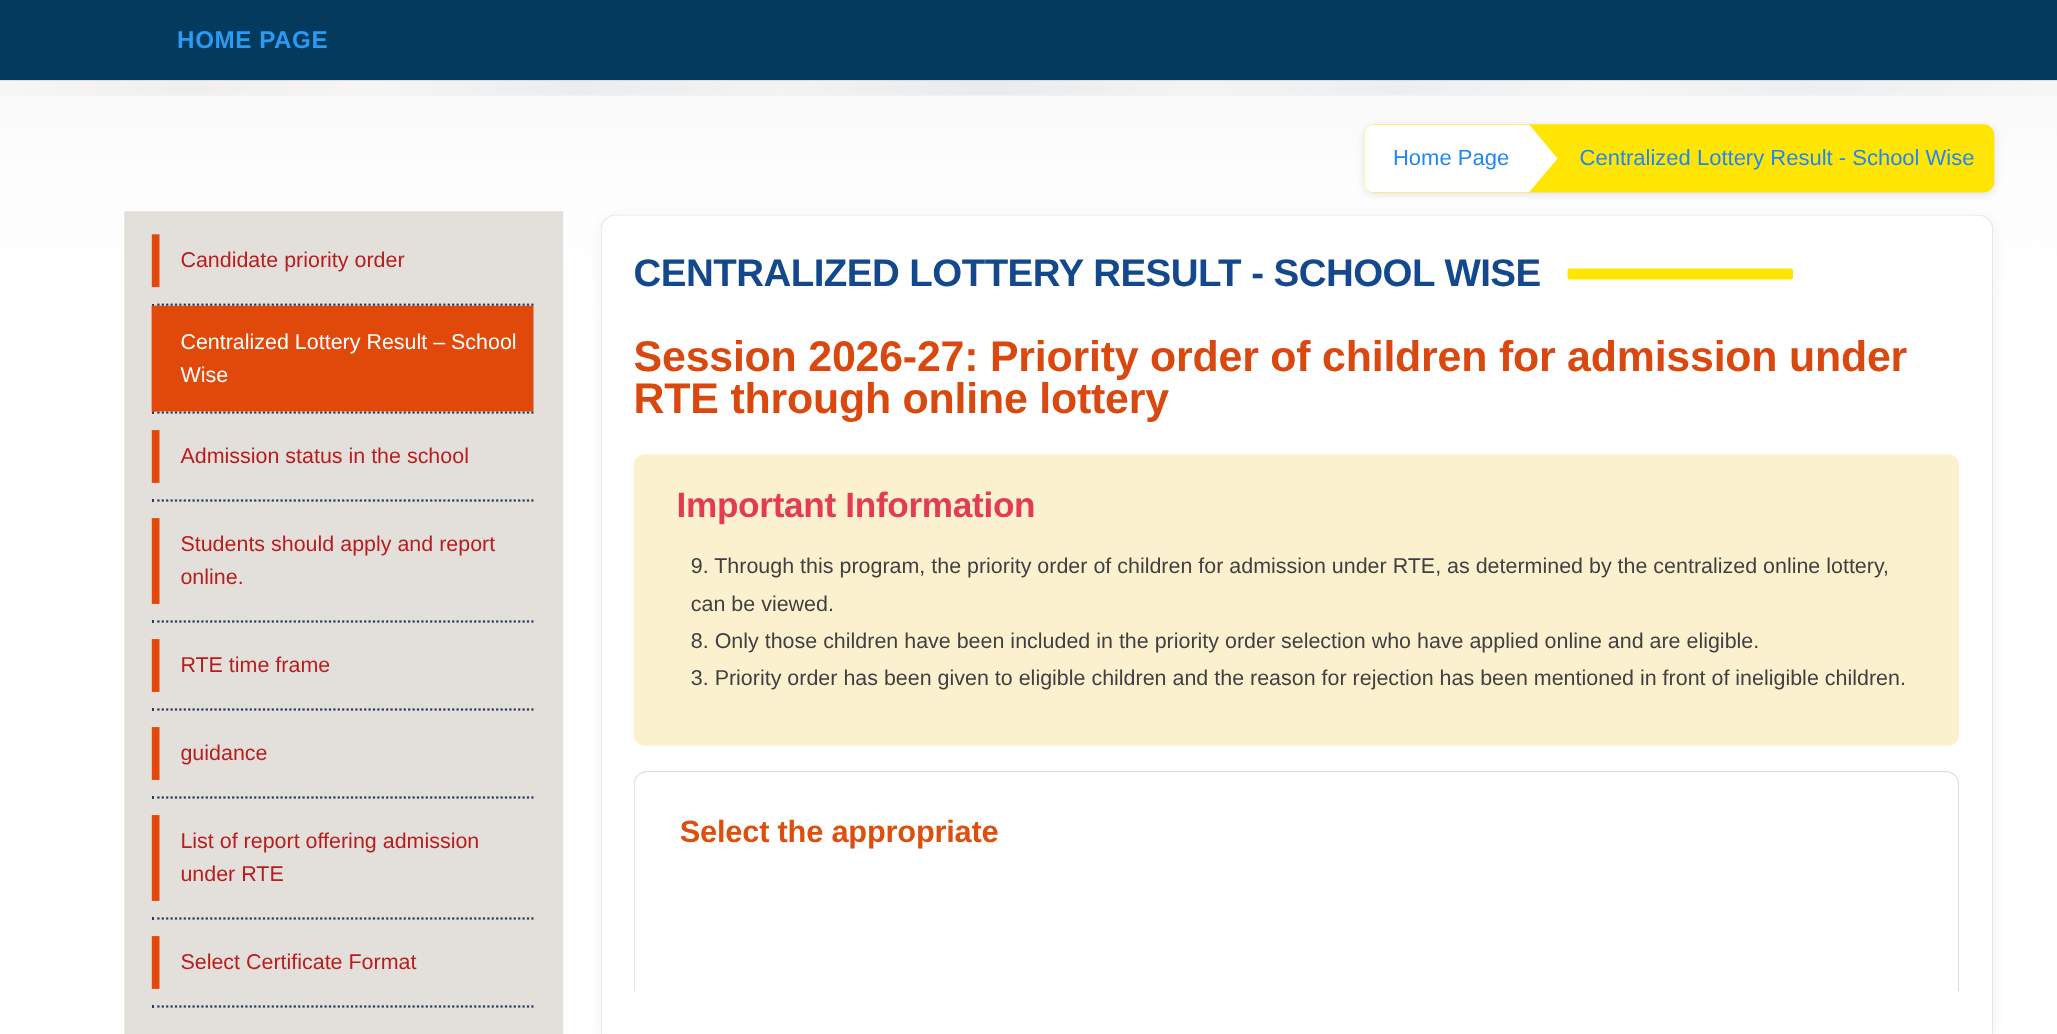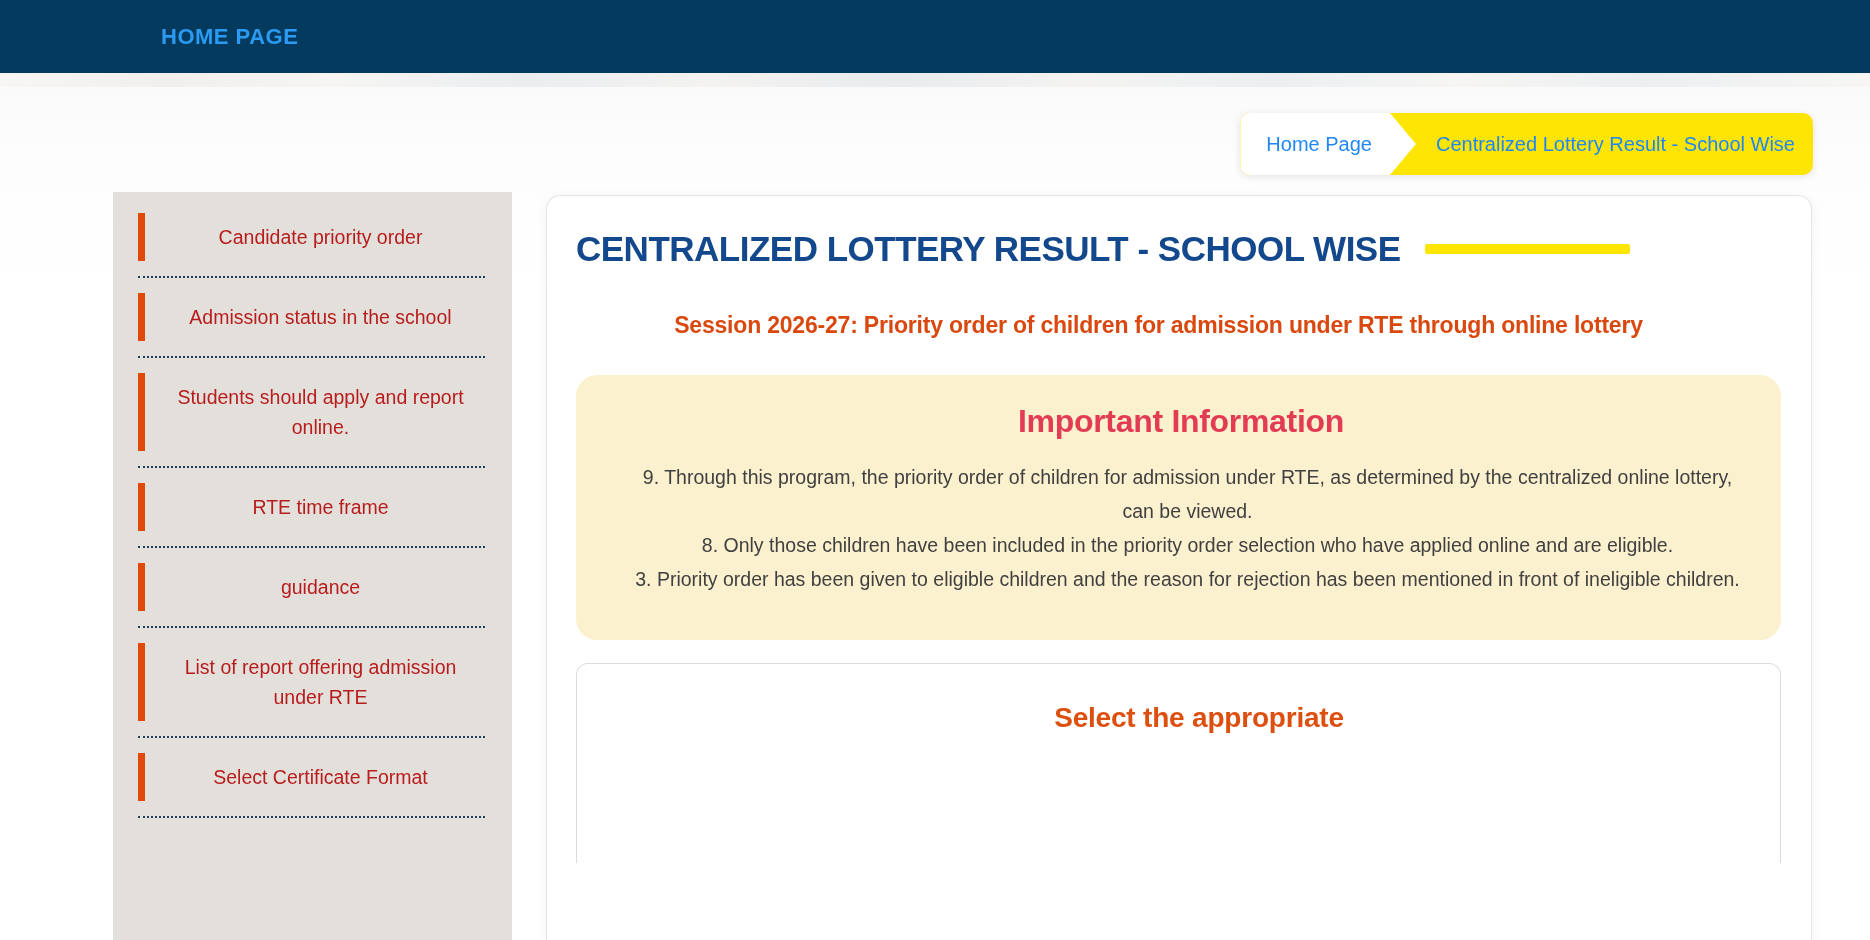--- a/index.html
+++ b/index.html
@@ -3,21 +3,21 @@
 <meta charset="utf-8">
 <style>
   * { box-sizing: border-box; margin: 0; padding: 0; }
   html, body { width: 1870px; height: 940px; }
   body {
     font-family: "Liberation Sans", "DejaVu Sans", sans-serif;
     overflow: hidden;
     background: #ffffff;
   }
   #page { position: relative; width: 1870px; height: 940px; overflow: hidden;
-    background: linear-gradient(#f6f6f8 0px, #fdfdfe 160px, #ffffff 300px); text-align: center; }
+    background: linear-gradient(#f6f6f8 0px, #fdfdfe 160px, #ffffff 300px); }
 
   
   .navbar {
     position: absolute; top: 0; left: 0; width: 1870px; height: 73px;
     background: #043a5e; display: flex; align-items: center;
   }
   .nav-link {
     margin-left: 161px; color: #2b9af3; font-size: 22px; font-weight: 700;
     letter-spacing: 0.5px; cursor: pointer; text-decoration: none;
   }
@@ -75,26 +75,26 @@
   }
   .title-row { display: flex; align-items: center; gap: 24px; }
   .page-title {
     font-size: 35px; font-weight: 800; color: #13498c;
     font-stretch: condensed; letter-spacing: -0.5px; white-space: nowrap;
   }
   .title-dash { width: 205px; height: 10px; background: #ffe600; border-radius: 2px; flex: none; }
 
   .session-heading {
     margin-top: 37px; max-width: 1165px;
-    font-size: 23px; font-weight: 800; color: #d9480e;
+    font-size: 39px; font-weight: 800; color: #d9480e;
     font-stretch: condensed; line-height: 38px; letter-spacing: -0.2px;
   }
 
   .info-box {
-    margin-top: 31px; background: #fcf1cf; border-radius: 21px;
+    margin-top: 31px; background: #fcf1cf; border-radius: 10px;
     padding: 22px 34px 44px 30px;
   }
   .info-title {
     font-size: 32px; font-weight: 800; color: #e23b52;
     font-stretch: condensed; margin: 6px 0 20px 9px; letter-spacing: -0.3px;
   }
   .info-list { margin-left: 22px; }
   .info-list p {
     font-size: 19.5px; line-height: 34px; color: #404040; font-weight: 400;
   }
@@ -124,20 +124,23 @@
   <div class="breadcrumb">
     <div class="crumb-home">
       <span>Home Page</span>
     </div>
     <div class="crumb-current">Centralized Lottery Result - School Wise</div>
   </div>
 
   <div class="sidebar">
     <div class="side-item">
       <div class="side-item-inner">Candidate priority order</div>
+    </div>
+    <div class="side-item active">
+      <div class="side-item-inner">Centralized Lottery Result – School Wise</div>
     </div>
     <div class="side-item">
       <div class="side-item-inner">Admission status in the school</div>
     </div>
     <div class="side-item">
       <div class="side-item-inner">Students should apply and report online.</div>
     </div>
     <div class="side-item">
       <div class="side-item-inner">RTE time frame</div>
     </div>

